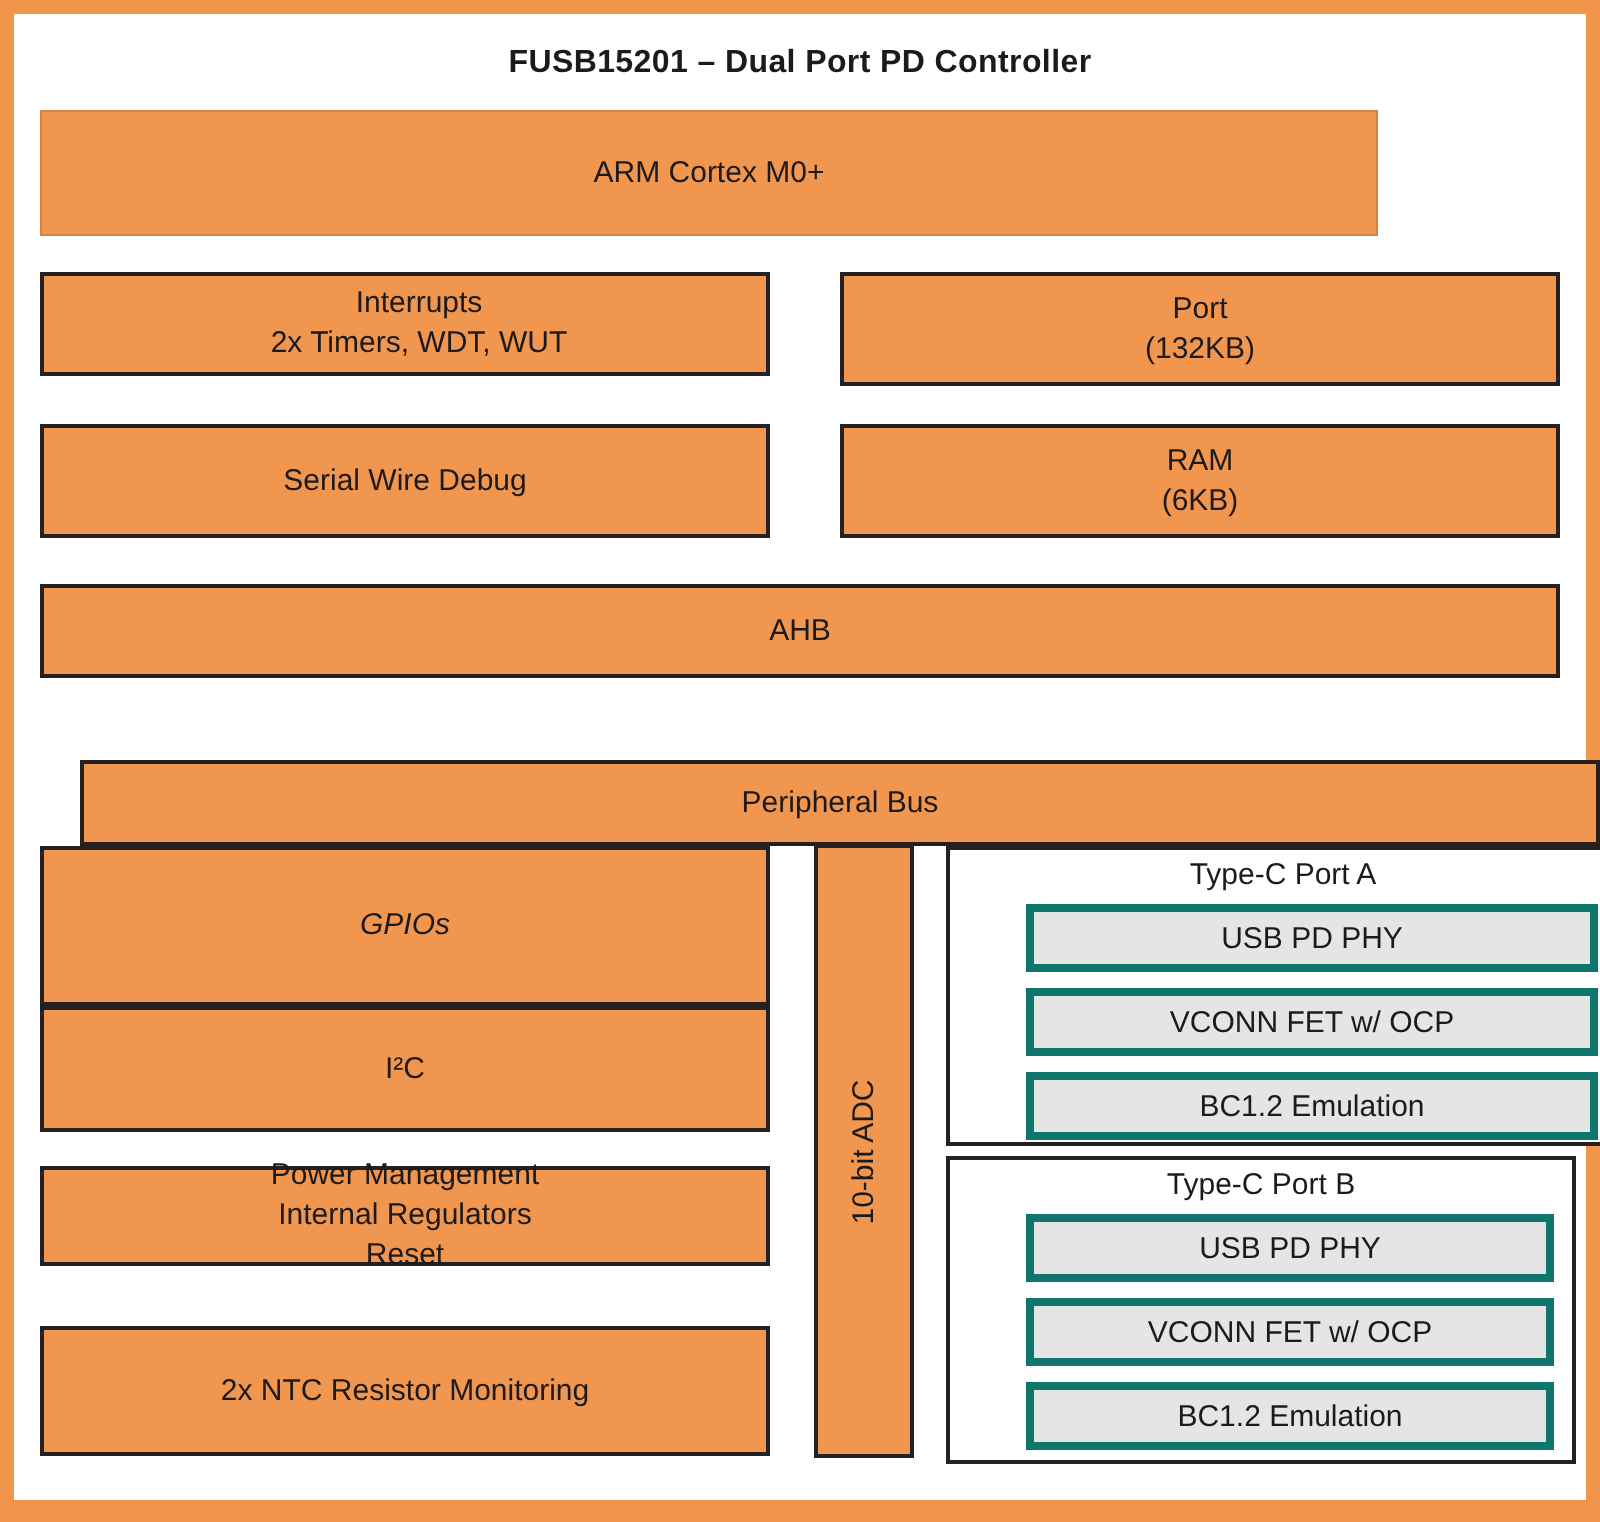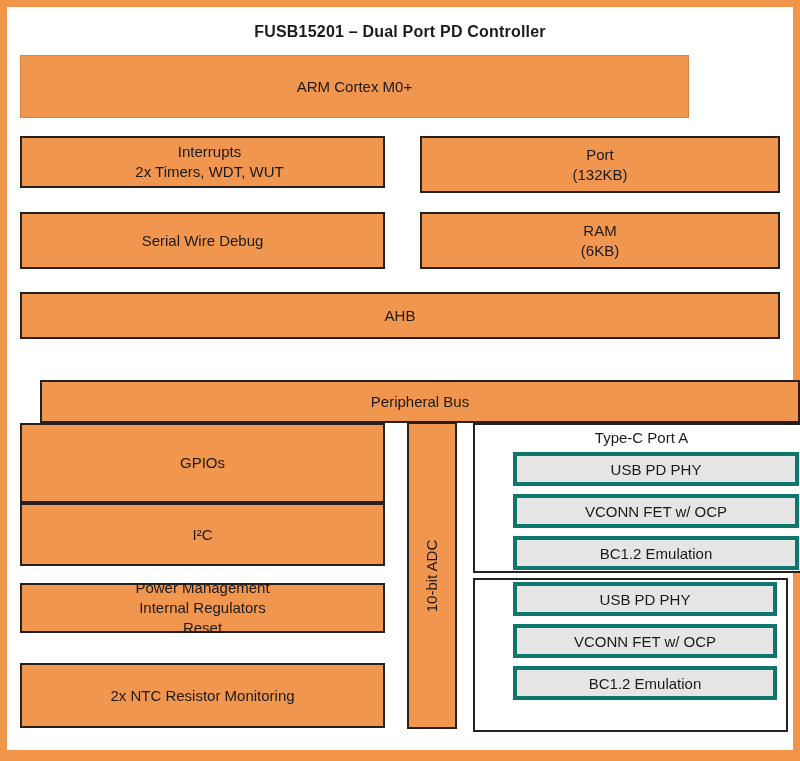--- a/index.html
+++ b/index.html
@@ -40,21 +40,21 @@
   }
   .block.arm { border: 1px solid #d9823e; }
 
   .arm            { left: 20px;  top: 55px;  width: 669px; height: 63px; }
   .interrupts     { left: 20px;  top: 136px; width: 365px; height: 52px; padding-left: 14px; }
   .flash          { left: 420px; top: 136px; width: 360px; height: 57px; }
   .swd            { left: 20px;  top: 212px; width: 365px; height: 57px; }
   .ram            { left: 420px; top: 212px; width: 360px; height: 57px; }
   .ahb            { left: 20px;  top: 292px; width: 760px; height: 47px; }
   .pbus           { left: 20px;  top: 380px; width: 760px; height: 43px; margin-left: 20px; }
-  .gpios          { left: 20px;  top: 423px; width: 365px; height: 80px; }
+  .gpios          { left: 20px;  top: 423px; width: 365px; height: 80px; font-style: italic; }
   .i2c            { left: 20px;  top: 503px; width: 365px; height: 63px; }
   .power          { left: 20px;  top: 583px; width: 365px; height: 50px; }
   .ntc            { left: 20px;  top: 663px; width: 365px; height: 65px; justify-content: center; }
   .adc            { left: 407px; top: 422px; width: 50px;  height: 307px; }
 
   .adc .vtext {
     transform: rotate(-90deg);
     white-space: nowrap;
     font-size: 15px;
   }
@@ -151,16 +151,17 @@
 </div>
 
 <div class="port-box port-a">
   <div class="port-title">Type-C Port A</div>
   <div class="port-item">USB PD PHY</div>
   <div class="port-item">VCONN FET w/ OCP</div>
   <div class="port-item">BC1.2 Emulation</div>
 </div>
 
 <div class="port-box port-b">
+  <div class="port-title">Type-C Port B</div>
   <div class="port-item">USB PD PHY</div>
   <div class="port-item">VCONN FET w/ OCP</div>
   <div class="port-item">BC1.2 Emulation</div>
 </div>
 
 </body></html>

